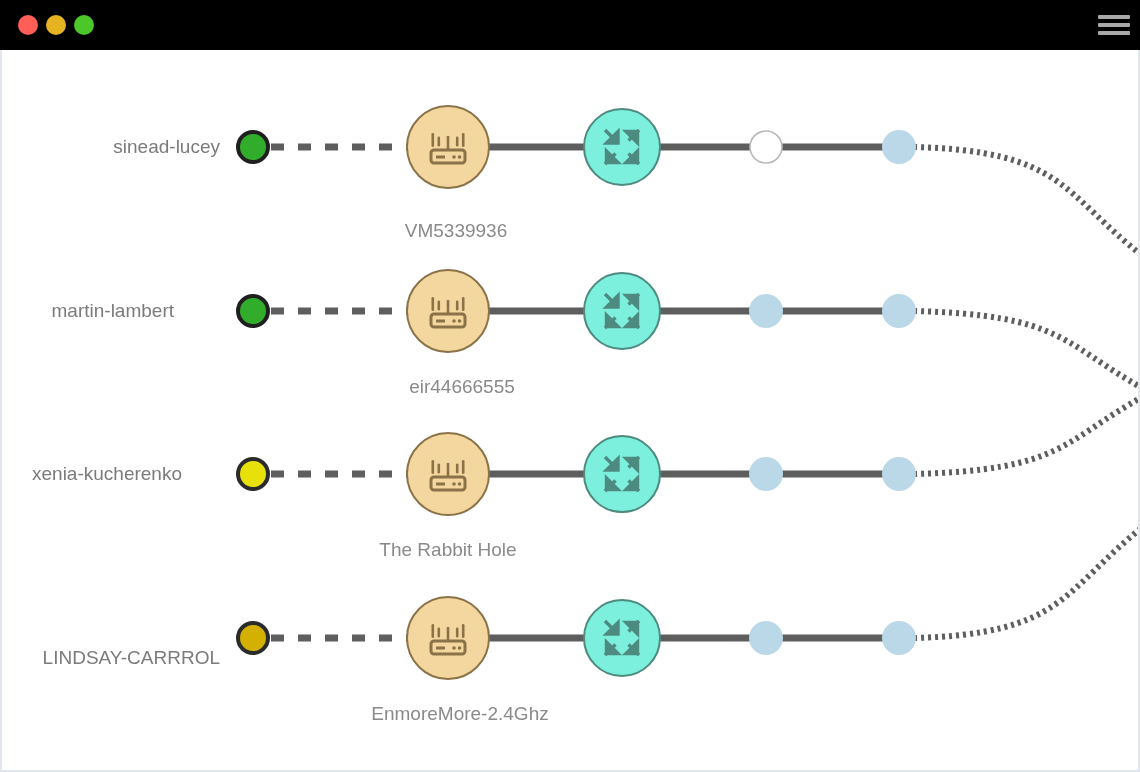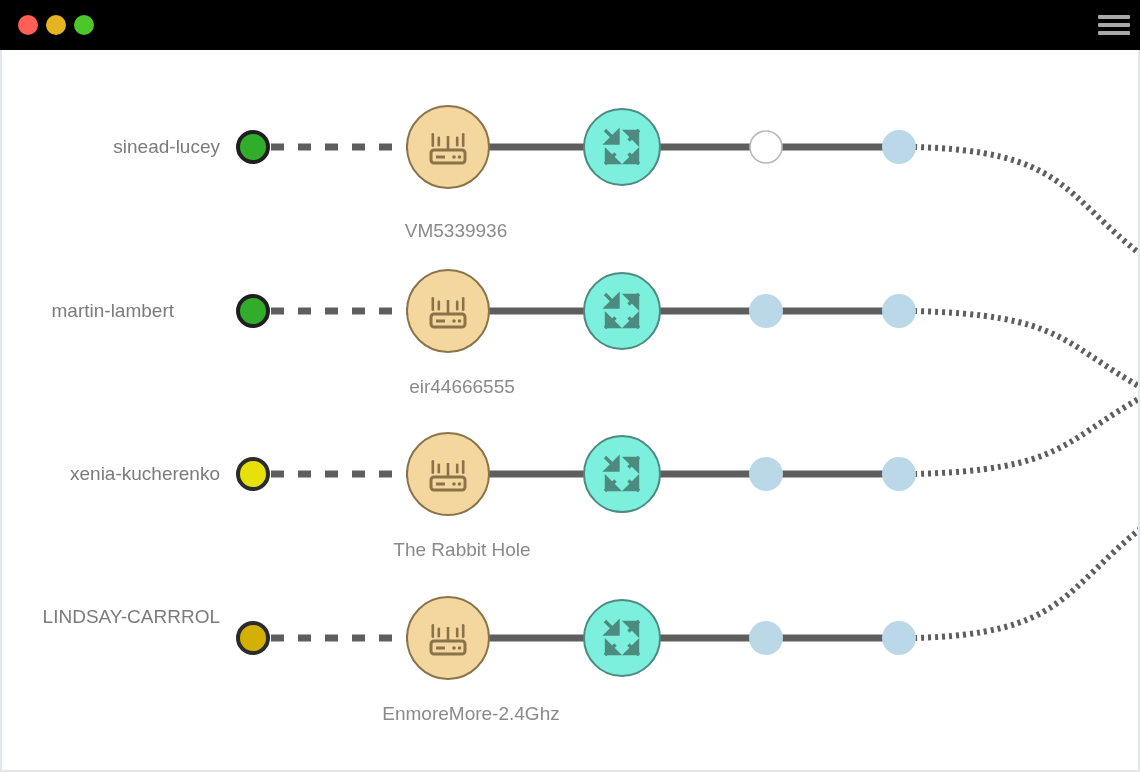--- a/index.html
+++ b/index.html
@@ -215,19 +215,19 @@
             <circle cx="251" cy="588" r="15" fill="#d4b100" stroke="#2b2b2b" stroke-width="4"></circle>
           </g>
         </g>
     </svg>
 
     <div id="text-layer">
         <div class="client-label" style="right: 918px; top: 97px; color: rgb(123, 123, 123);">sinead-lucey</div>
         <div class="device-label" style="left: 454px; top: 162px; color: rgb(138, 138, 138); margin-top: 8px;">VM5339936</div>
         <div class="client-label" style="right: 964px; top: 261px; color: rgb(123, 123, 123);">martin-lambert</div>
         <div class="device-label" style="left: 460px; top: 326px; color: rgb(138, 138, 138);">eir44666555</div>
-        <div class="client-label" style="right: 918px; top: 424px; color: rgb(123, 123, 123); text-align: center;">xenia-kucherenko</div>
-        <div class="device-label" style="left: 460px; top: 489px; color: rgb(138, 138, 138);">The Rabbit Hole</div>
-        <div class="client-label" style="right: 918px; top: 567px; color: rgb(123, 123, 123);">LINDSAY-CARRROL</div>
-        <div class="device-label" style="left: 469px; top: 653px; color: rgb(138, 138, 138);">EnmoreMore-2.4Ghz</div>
+        <div class="client-label" style="right: 956px; top: 424px; color: rgb(123, 123, 123); text-align: center;">xenia-kucherenko</div>
+        <div class="device-label" style="left: 446px; top: 489px; color: rgb(138, 138, 138);">The Rabbit Hole</div>
+        <div class="client-label" style="right: 918px; top: 608px; color: rgb(123, 123, 123);">LINDSAY-CARRROL</div>
+        <div class="device-label" style="left: 458px; top: 653px; color: rgb(138, 138, 138);">EnmoreMore-2.4Ghz</div>
       </div>
   </div>
 </div>
 
 </body></html>

